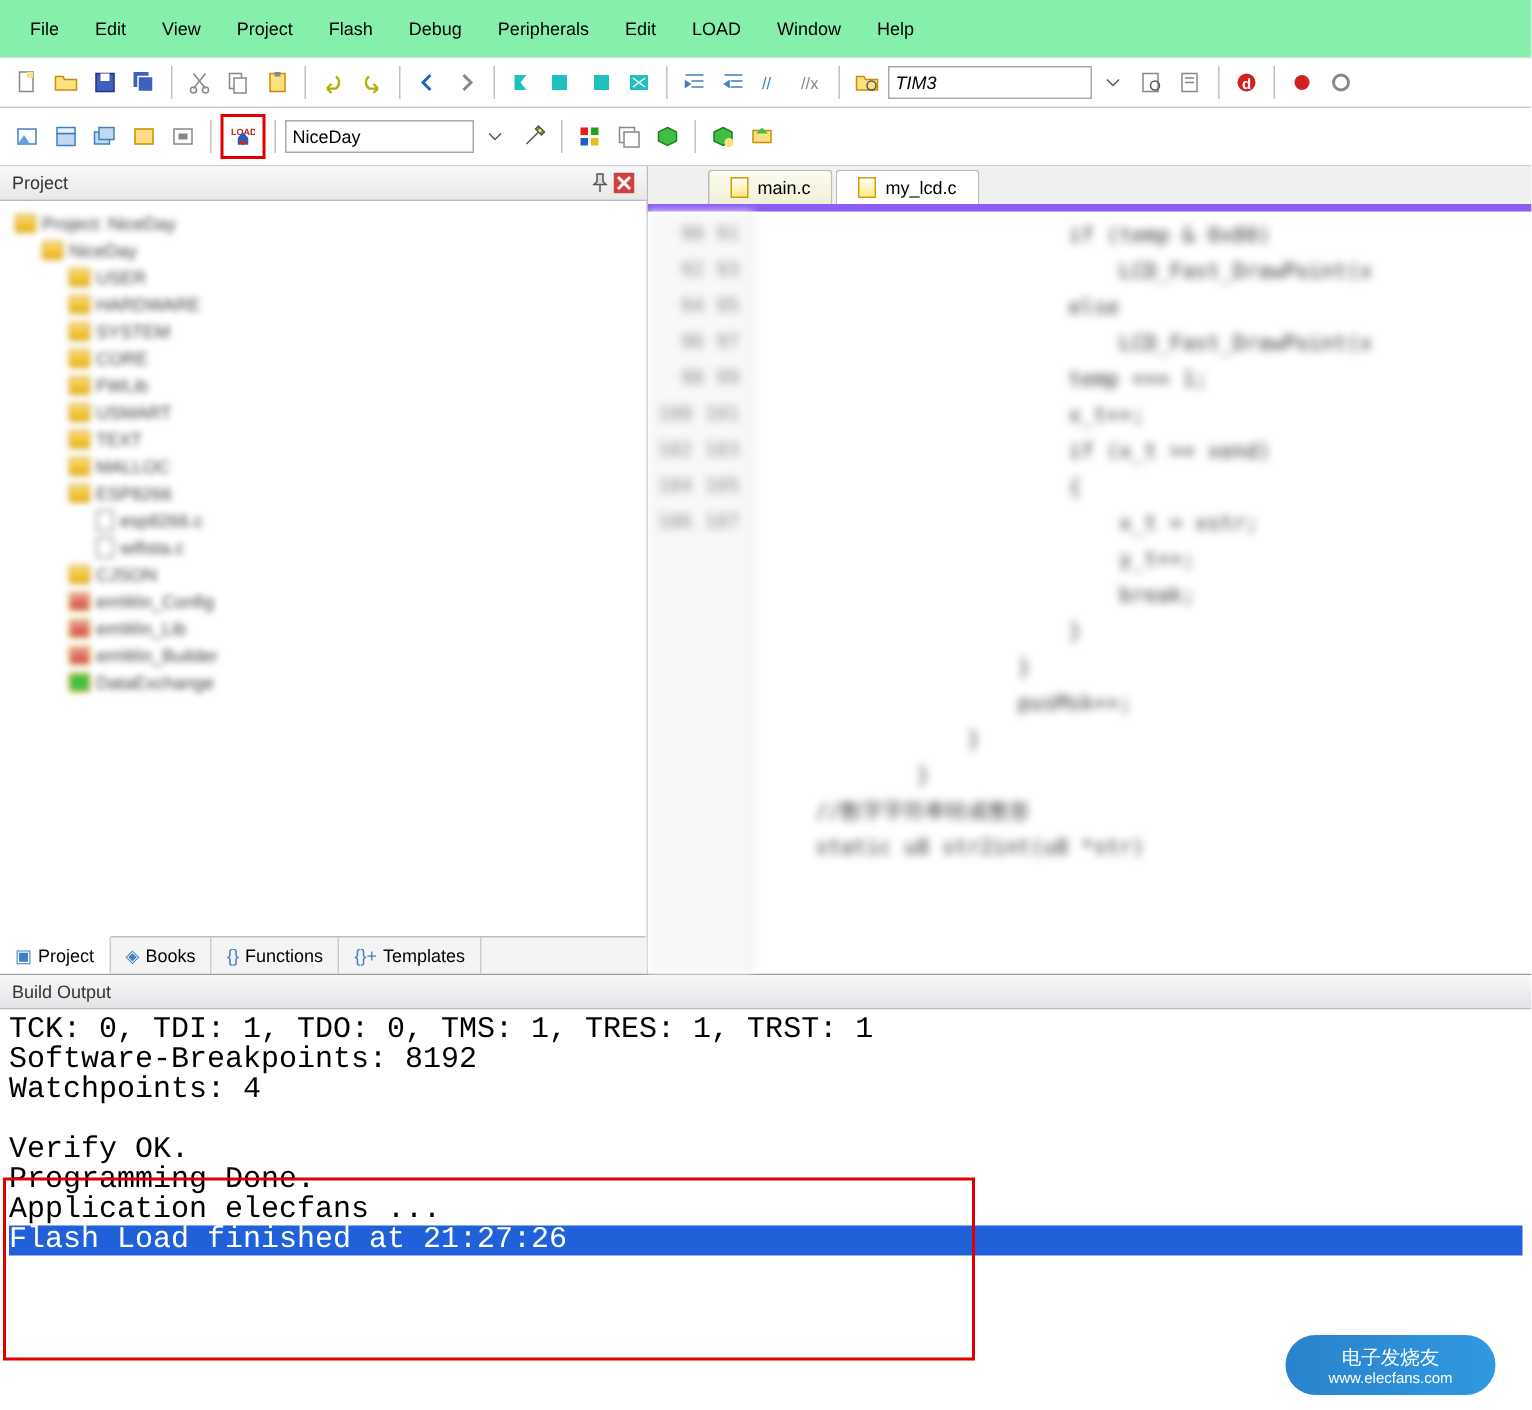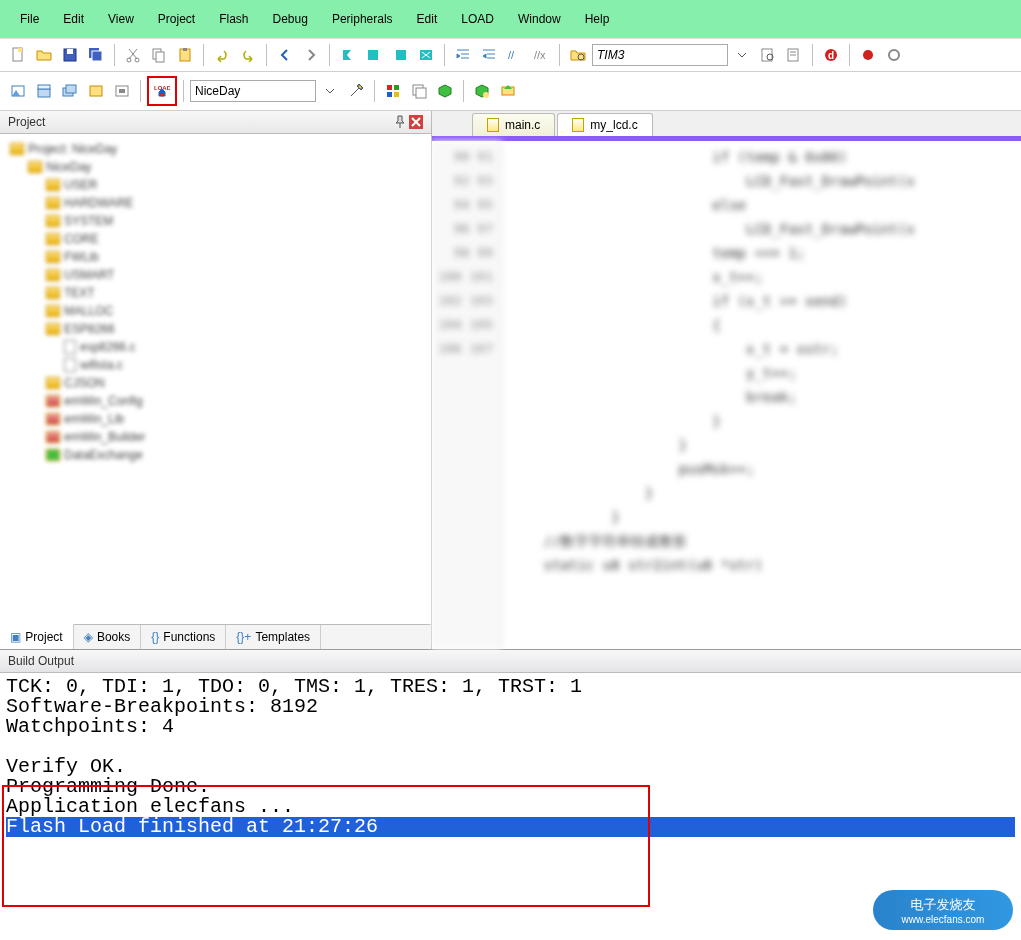--- a/index.html
+++ b/index.html
@@ -44,21 +44,21 @@
 .code-area { flex: 1; display: flex; overflow: hidden; filter: blur(3px); }
 .gutter { width: 70px; background: #f8f8f8; border-right: 1px solid #ddd; text-align: right; padding: 4px 8px 4px 4px; color: #888; font-family: Consolas, monospace; font-size: 13px; line-height: 24px; }
 .code { flex: 1; padding: 4px 8px; font-family: Consolas, monospace; font-size: 14px; line-height: 24px; color: #333; white-space: pre; }
 
 .build-header { background: linear-gradient(#f8f8f8,#e4e4e8); padding: 4px 8px; border-top: 1px solid #999; border-bottom: 1px solid #bbb; color: #333; }
 .build-output { font-family: Consolas, "Courier New", monospace; font-size: 20px; padding: 4px 6px; line-height: 20px; height: 242px; overflow: auto; position: relative; background: #fff; }
 .build-output .sel { background: #2060d8; color: #fff; display: block; }
 
 .red-box { position: absolute; border: 2px solid #e00000; pointer-events: none; }
 
-.watermark { position: absolute; right: 8px; bottom: 10px; width: 140px; height: 40px; background: linear-gradient(90deg,#1878c8,#2090e0); border-radius: 20px; color: #fff; display: flex; flex-direction: column; align-items: center; justify-content: center; font-size: 10px; opacity: 0.92; }
+.watermark { position: absolute; right: 24px; bottom: 10px; width: 140px; height: 40px; background: linear-gradient(90deg,#1878c8,#2090e0); border-radius: 20px; color: #fff; display: flex; flex-direction: column; align-items: center; justify-content: center; font-size: 10px; opacity: 0.92; }
 .watermark .big { font-size: 13px; }
 </style>
 </head>
 <body>
 
 <div class="menubar" id="menubar">
     <span>File</span>
     <span>Edit</span>
     <span>View</span>
     <span>Project</span>

